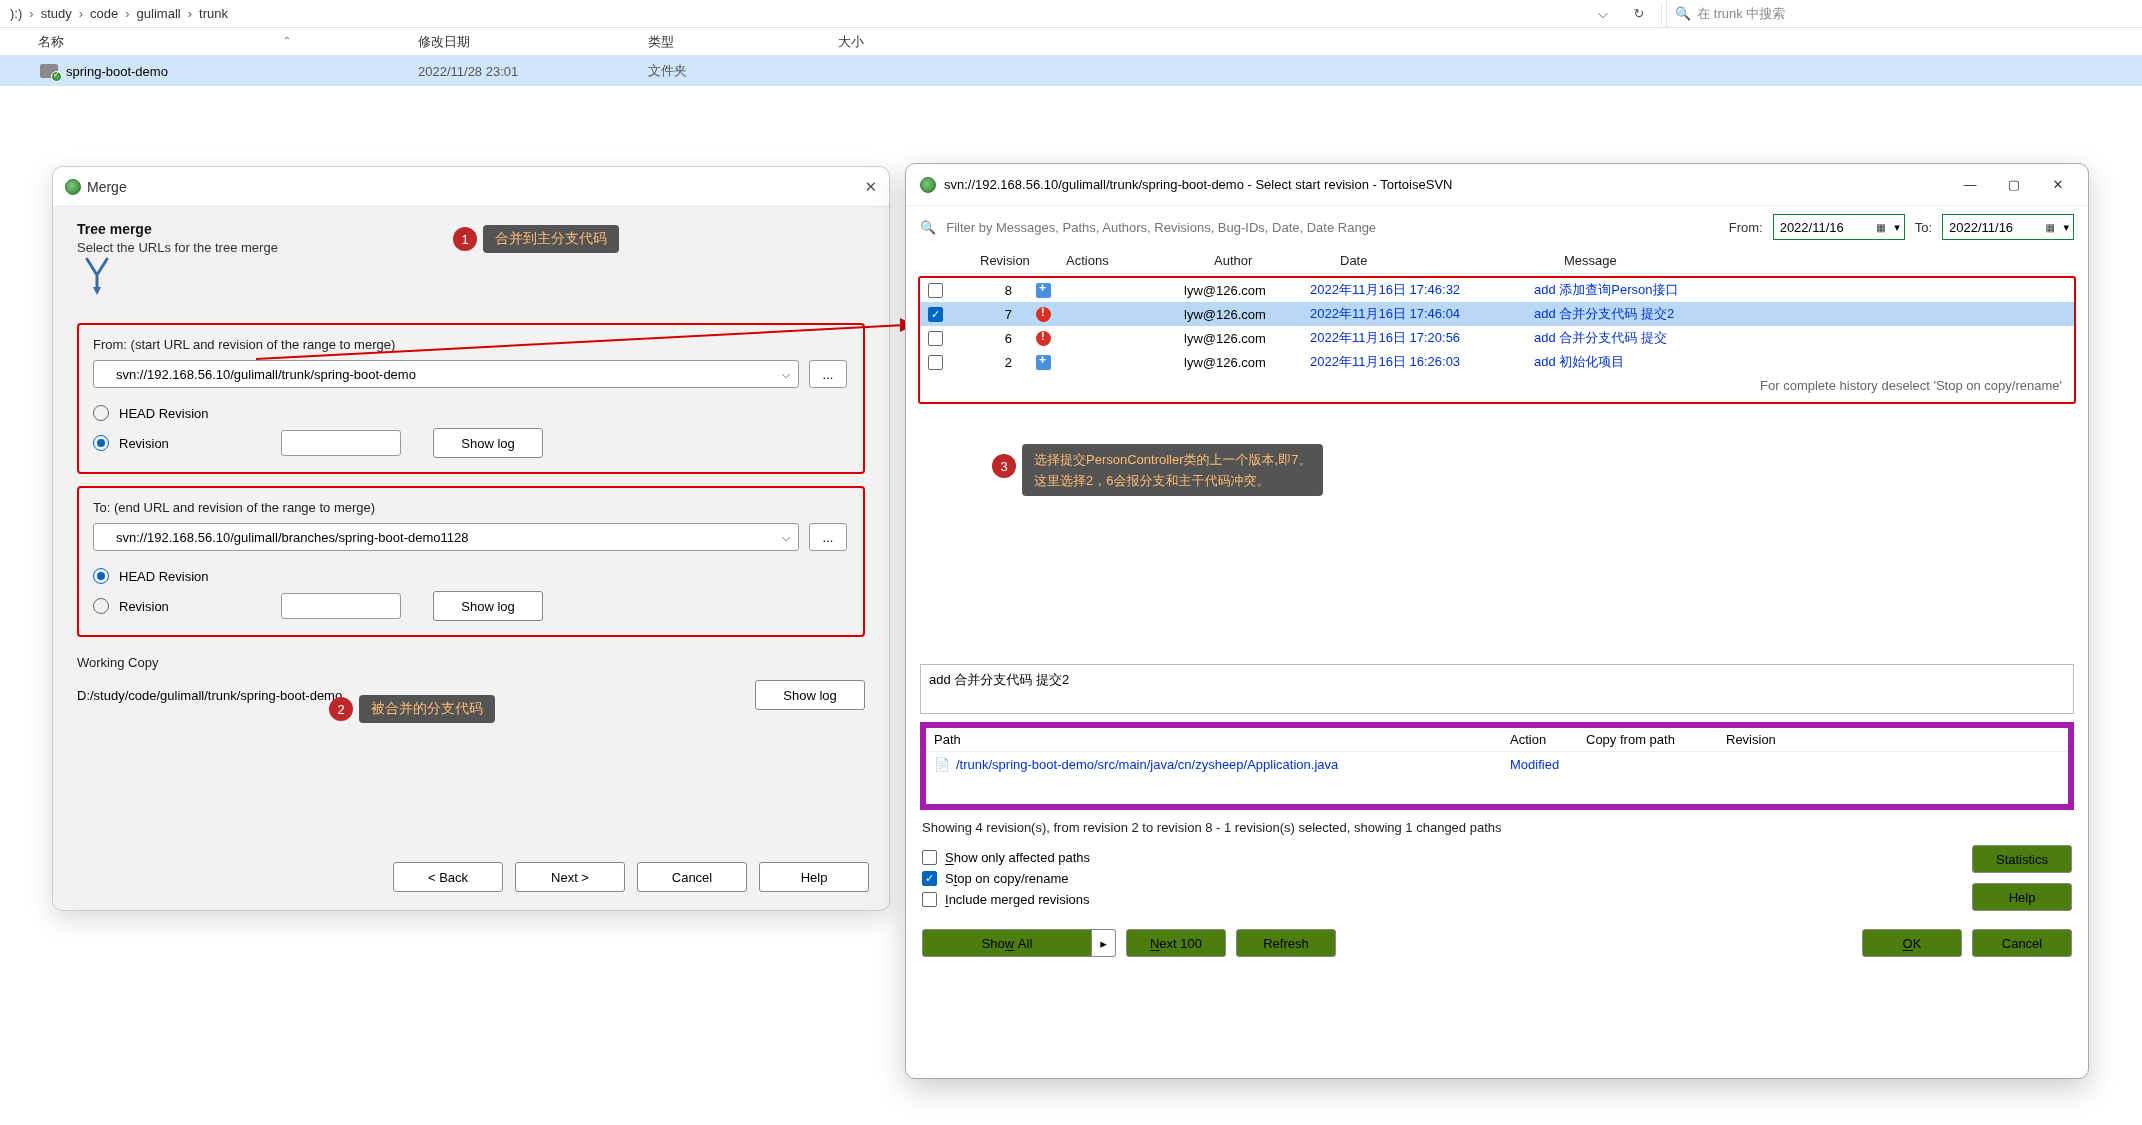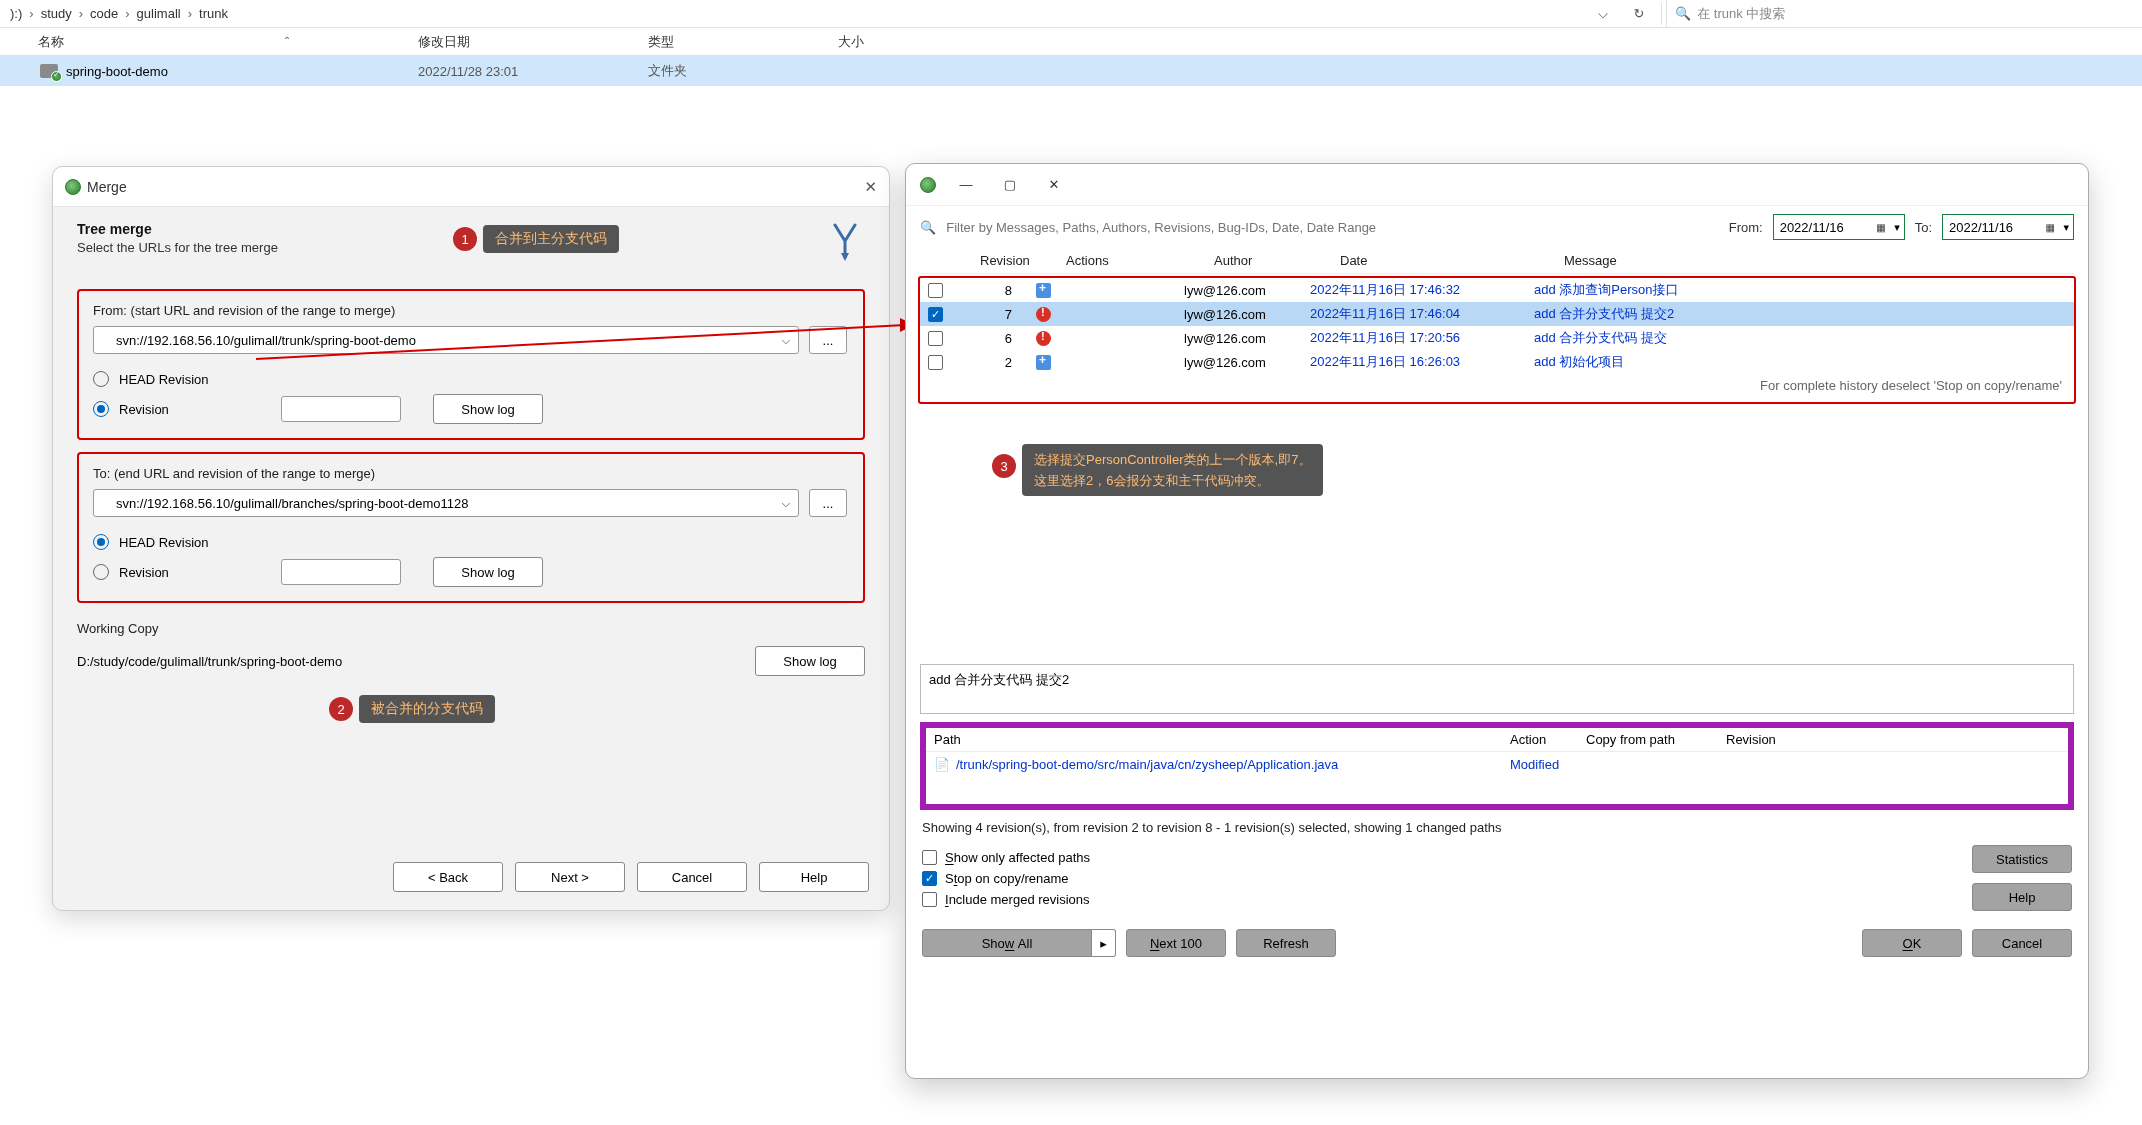--- a/index.html
+++ b/index.html
@@ -29,21 +29,21 @@
 .file-row .col-type { width: 190px; color: #555; }
 
 
 .merge-dialog {
   position: absolute; left: 52px; top: 166px; width: 838px; height: 745px;
   border: 1px solid #ccc; border-radius: 10px; background: #f2f2f2; box-shadow: 0 8px 26px rgba(0,0,0,0.15);
 }
 .merge-titlebar { height: 40px; display: flex; align-items: center; padding: 0 12px; background: #fff; border-radius: 10px 10px 0 0; border-bottom: 1px solid #e5e5e5;}
 .merge-titlebar .title { flex: 1; font-size: 14px; color: #333; }
 .merge-titlebar .close { color: #555; cursor: pointer; font-size: 15px; }
-.merge-header { display: flex; padding: 14px 24px 8px 24px; align-items: flex-start; }
+.merge-header { display: flex; padding: 14px 24px 8px 24px; align-items: flex-start; flex-direction: column; }
 .merge-header .txt { flex: 1; }
 .merge-header .hl { font-weight: 700; font-size: 14px; color: #111; }
 .merge-header .sub { font-size: 13px; color: #333; margin-top: 3px; }
 .merge-header .merge-icon { font-size: 34px; color: #3a6da8; }
 
 .fieldbox { border: 2px solid #d40000; border-radius: 4px; margin: 12px 24px 4px 24px; padding: 12px 16px 14px 14px; background: #f2f2f2; }
 .fieldbox-label { font-size: 13px; color: #222; margin-bottom: 8px; }
 .url-row { display: flex; gap: 10px; margin-bottom: 10px; }
 .combo { flex: 1; background: #fff; border: 1px solid #999; border-radius: 3px; height: 28px; display: flex; align-items: center; padding: 0 8px; position: relative; }
 .combo::after { content: "⌵"; position: absolute; right: 8px; color: #666; font-size: 11px; }
@@ -122,21 +122,21 @@
 
 .status-line { padding: 10px 16px 6px 16px; color: #222; }
 .options-row { display: flex; padding: 4px 16px; align-items: center; }
 .options-row .opts { flex: 1; display: flex; flex-direction: column; gap: 6px; }
 .chk-line { display: flex; align-items: center; gap: 8px; }
 .chk { width: 15px; height: 15px; border: 1px solid #666; border-radius: 2px; display: inline-flex; align-items: center; justify-content: center; }
 .chk.on { background: #0067c0; border-color: #0067c0; color: #fff; font-size: 11px; }
 
 .bottom-btns { padding: 14px 16px; display: flex; align-items: center; gap: 10px; }
 .bottom-btns .spacer { flex: 1; }
-.btn-sm { min-width: 100px; height: 28px; background: #a3a3a3; border: 1px solid #888; border-radius: 3px; display: inline-flex; align-items: center; justify-content: center; cursor: pointer; padding: 0 14px; }
+.btn-sm { min-width: 100px; height: 28px; background: #4d7c0f; border: 1px solid #888; border-radius: 3px; display: inline-flex; align-items: center; justify-content: center; cursor: pointer; padding: 0 14px; }
 .btn-drop { width: 24px; height: 28px; border: 1px solid #888; border-left: none; border-radius: 0 3px 3px 0; display: inline-flex; align-items: center; justify-content: center; cursor: pointer; margin-left: -10px;}
 
 .underline-accel { text-decoration: underline; text-decoration-thickness: 1px; text-underline-offset: 2px;}
 
 
 .arrow-line { position: absolute; left: 256px; top: 358px; width: 650px; height: 2px; background: #d40000; transform-origin: left center; transform: rotate(-3deg); }
 .arrow-head { position: absolute; left: 900px; top: 318px; width: 0; height: 0; border-left: 14px solid #d40000; border-top: 7px solid transparent; border-bottom: 7px solid transparent; }
 
 .tortoise-ic { width: 16px; height: 16px; background: radial-gradient(circle at 40% 40%, #7fc97f, #2a7a2a); border-radius: 50%; display: inline-block; border: 1px solid #2a7a2a;}
 .folder-ic { width: 18px; height: 14px; background: #8a8a8a; border-radius: 2px; display: inline-block; position: relative;}
@@ -295,20 +295,21 @@
     <span class="callout-txt">被合并的分支代码</span>
   </div>
 </div>
 
 <div class="arrow-line"></div>
 <div class="arrow-head"></div>
 
 <div class="log-dialog">
   <div class="log-titlebar">
     <span class="icon tortoise-ic"></span>
+    <span class="title">svn://192.168.56.10/gulimall/trunk/spring-boot-demo - Select start revision - TortoiseSVN</span>
     <span class="winbtn">—</span>
     <span class="winbtn">▢</span>
     <span class="winbtn">✕</span>
   </div>
 
   <div class="filter-row">
     <span class="search-ic">🔍</span>
     <input class="filter-input" placeholder="Filter by Messages, Paths, Authors, Revisions, Bug-IDs, Date, Date Range" style="">
     <span class="date-lbl">From:</span>
     <div class="date-box">

